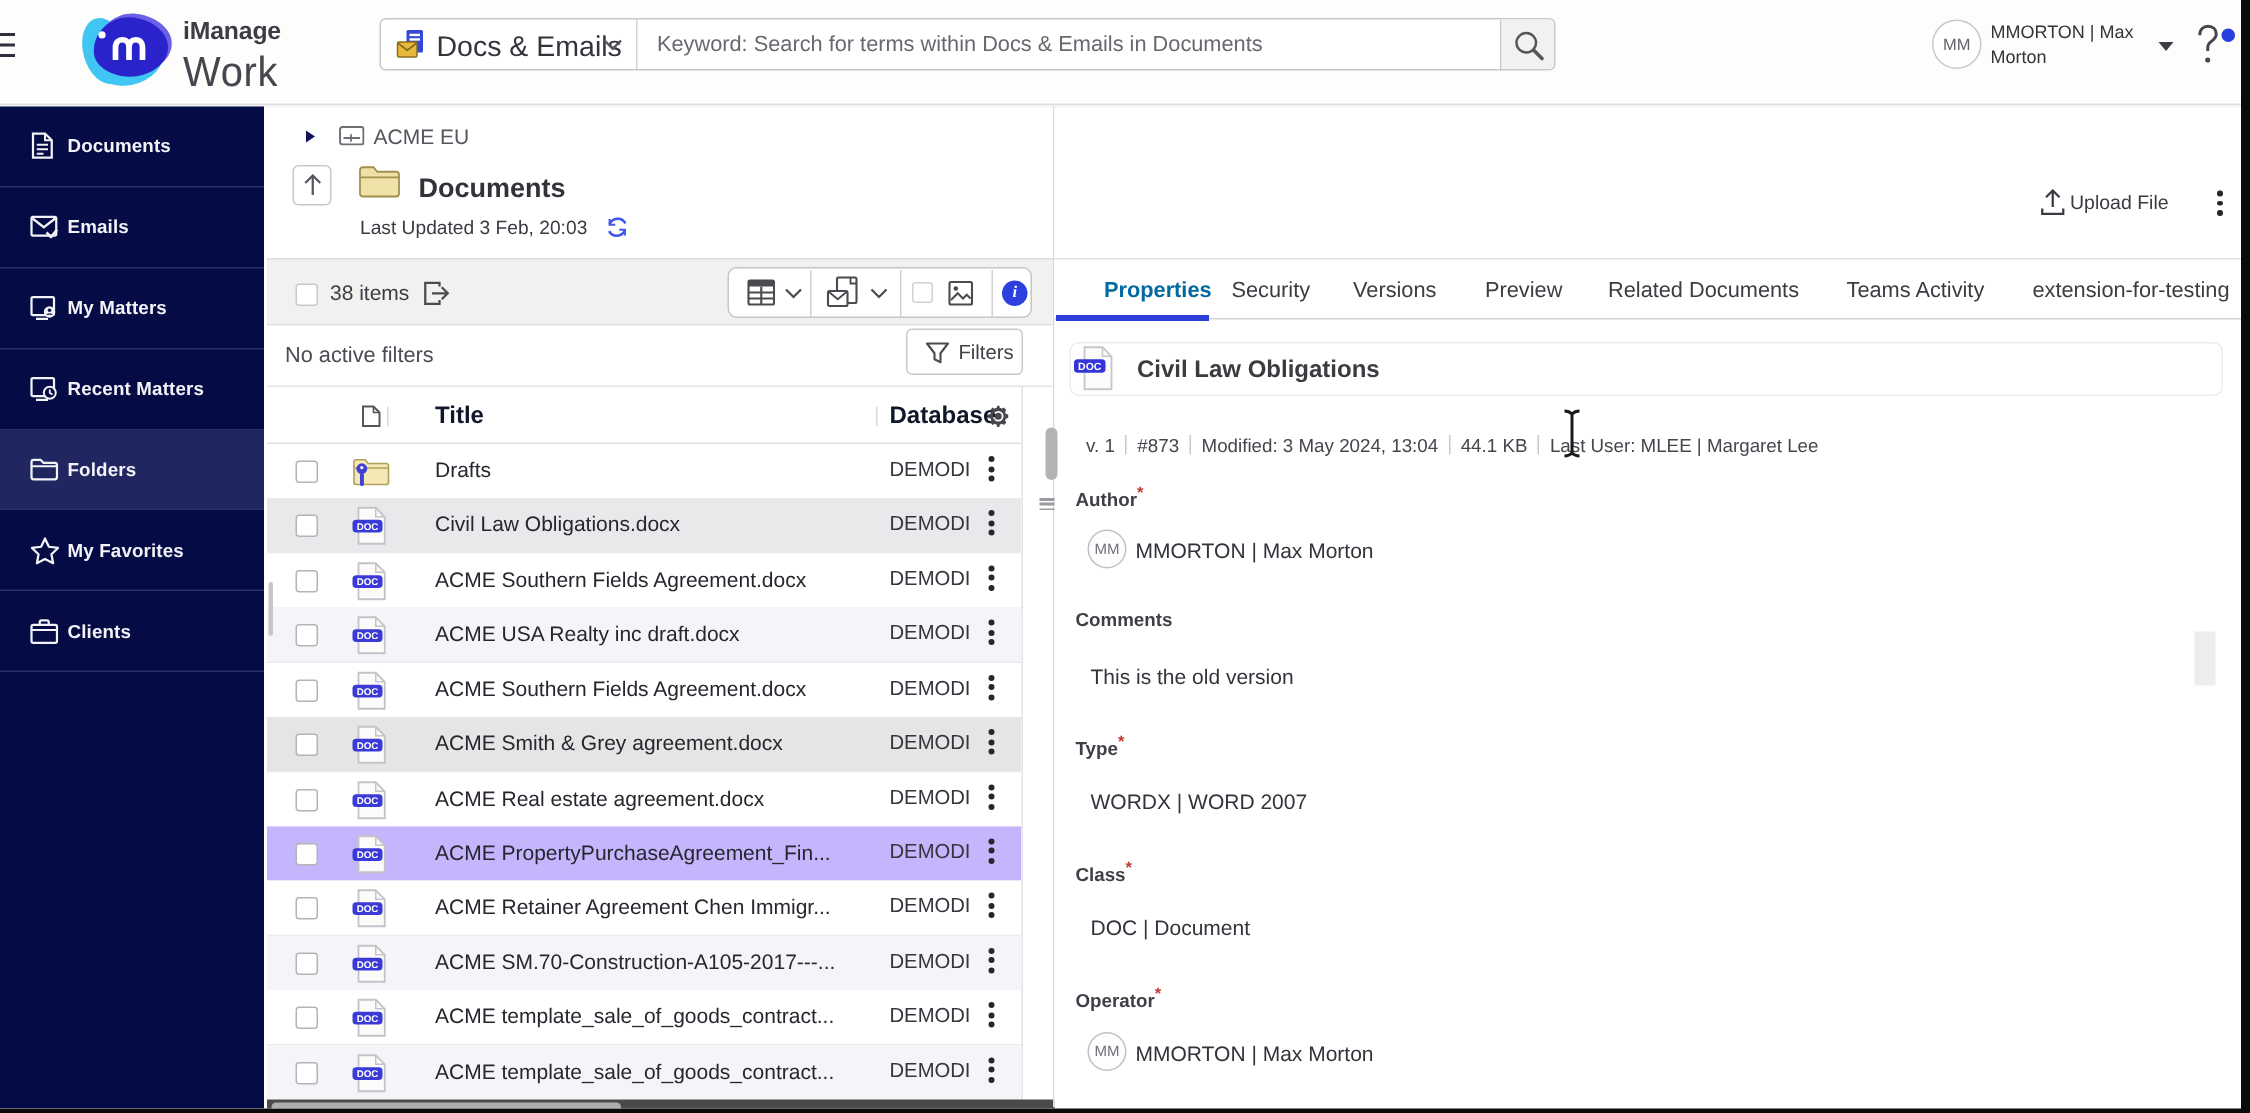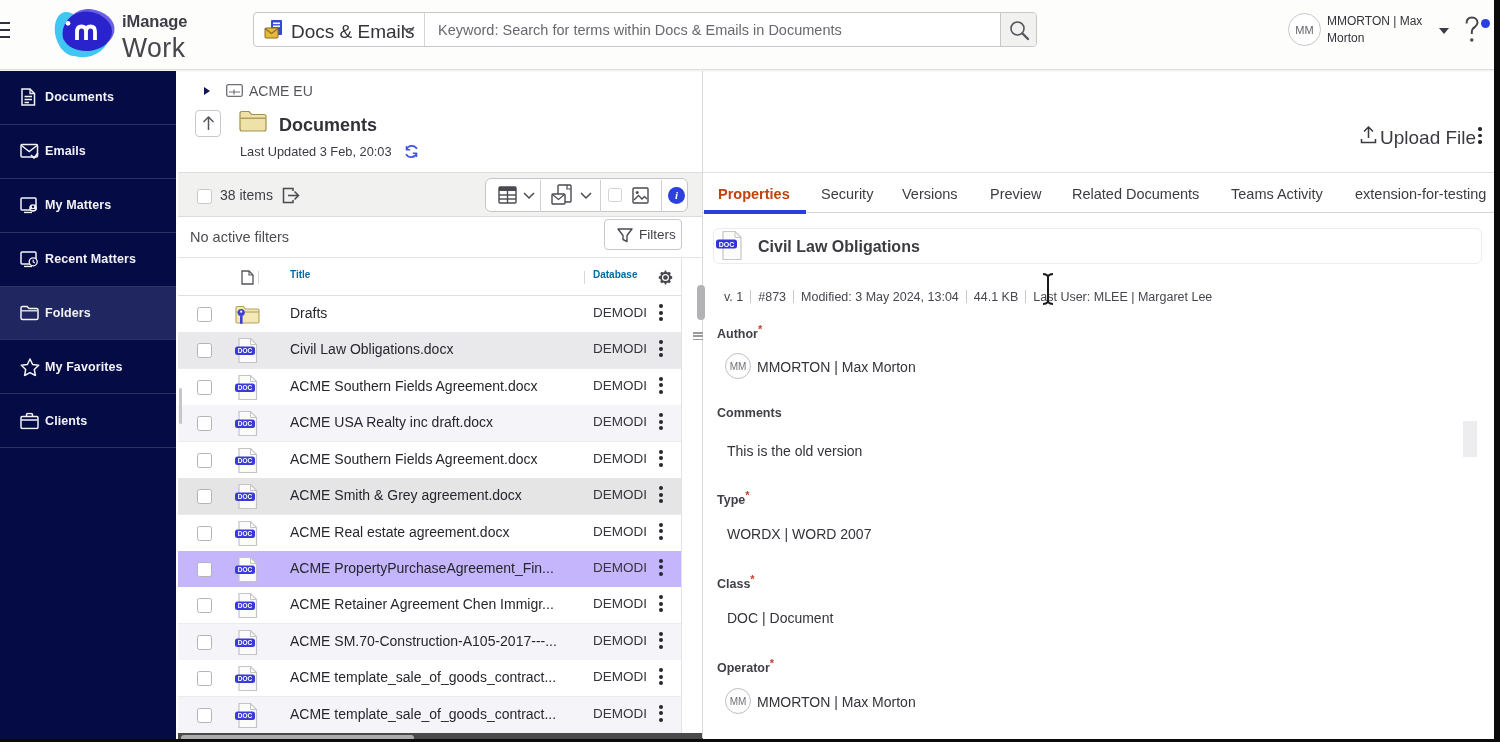--- a/index.html
+++ b/index.html
@@ -35,38 +35,38 @@
 #toolbar { position:absolute; left:0; top:101px; width:525px; height:45px; background:#f1f1f0; border-top:1px solid #dddddc; border-bottom:1px solid #dddddc; }
 .cb { border:1.5px solid #b4b4b8; border-radius:2.5px; background:#fff; }
 #items38 { position:absolute; left:42px; top:14px; font-size:14px; color:#3c3c44; }
 #btngroup { position:absolute; left:307px; top:5px; width:203px; height:34px; background:#fff; border:1px solid #c6c6c6; border-radius:6px; }
 .vdiv { position:absolute; top:0; width:1px; height:32px; background:#d0d0d2; }
 #filtersrow { position:absolute; left:0; top:146px; width:525px; height:41px; background:#fff; border-bottom:1px solid #e4e4e4; }
 #nofilters { position:absolute; left:12px; top:12px; font-size:14.5px; color:#4c4c54; }
 #filterbtn { position:absolute; left:426px; top:2px; width:78px; height:31px; border:1px solid #c9c9c9; border-radius:4px; background:#fff; }
 #filterbtn span { position:absolute; left:34px; top:7px; font-size:13.5px; color:#3f3f47; }
 #thead { position:absolute; left:0; top:187px; width:503px; height:38px; background:#fff; border-bottom:1px solid #dfdfdf; }
-#thead .htxt { position:absolute; top:11px; font-size:10px; font-weight:700; color:#0369a1; }
+#thead .htxt { position:absolute; top:11px; font-size:16px; font-weight:700; color:#0f172a; }
 .hsep { position:absolute; top:13px; width:1px; height:13px; background:#d8d8d8; }
 #tbody { position:absolute; left:0; top:225px; width:503px; height:437px; overflow:hidden; }
 .row { position:absolute; left:0; width:503px; height:37px; border-bottom:1px solid #ebebee; }
 .row .title { position:absolute; left:112px; top:9px; font-size:14px; color:#26262e; white-space:nowrap; }
 .row .db { position:absolute; left:415px; top:9px; font-size:13.5px; color:#35353d; }
 .rowcb { position:absolute; left:19px; top:11px; width:15px; height:15px; }
 .dots { position:absolute; left:481px; top:8px; width:4px; height:20px; }
 .dots i { position:absolute; left:0; width:4px; height:4px; border-radius:50%; background:#26262e; }
 #midscroll { position:absolute; left:0px; top:662px; width:525px; height:9px; background:#4a4a4a; }
 #midthumb { position:absolute; left:3px; top:1.5px; width:233px; height:6px; border-radius:3px; background:#adadad; }
 #divider { position:absolute; left:702px; top:71px; width:1px; height:667px; background:#d9d9d9; }
 #vthumb { position:absolute; left:697px; top:285px; width:8px; height:35px; background:#b3b3b6; border-radius:4px; }
 #grip { position:absolute; left:693px; top:332px; width:10px; height:9px; }
 #grip div { height:1.5px; background:#9a9aa0; margin-bottom:1.8px; }
 
 #rightpanel { position:absolute; left:703px; top:71px; width:791px; height:667px; background:#fff; }
-#uploadtxt { position:absolute; left:677px; top:56px; font-size:19px; color:#3a3a42; }
+#uploadtxt { position:absolute; left:677px; top:56px; font-size:13px; color:#3a3a42; }
 #rp-dots { position:absolute; left:775px; top:56px; width:4px; height:18px; }
 #rp-dots i { position:absolute; left:0; width:3.6px; height:3.6px; border-radius:50%; background:#26262e; }
 #tabs { position:absolute; left:0; top:101px; width:791px; height:41px; border-top:1px solid #e0e0e0; border-bottom:1px solid #d4d4d4; background:#fff; }
 .tab { position:absolute; top:13px; font-size:14.5px; color:#3c3c42; white-space:nowrap; }
 #tab-underline { position:absolute; left:1px; top:37px; width:102px; height:4px; background:#2b3fd8; }
 #titlecard { position:absolute; left:10px; top:157px; width:769px; height:36px; border:1px solid #ececec; border-radius:6px; }
 #cardtitle { position:absolute; left:44px; top:9px; font-size:16px; font-weight:700; color:#3b3b40; }
 #metarow { position:absolute; left:21px; top:219px; font-size:12.5px; color:#46464e; white-space:nowrap; }
 .msep { display:inline-block; width:1px; height:13px; background:#c9c9cd; margin:0 7px; vertical-align:-2px; }
 .flabel { position:absolute; left:14px; font-size:12.5px; font-weight:700; color:#3f3f48; }
@@ -477,21 +477,21 @@
         <path d="M8.5 12 V2 M4 5.5 L8.5 1 L13 5.5" fill="none" stroke="#3a3a42" stroke-width="1.5"></path>
         <path d="M1.5 13 V16.5 H15.5 V13" fill="none" stroke="#3a3a42" stroke-width="1.5"></path>
       </svg>
   <div id="uploadtxt">Upload File</div>
   <div id="rp-dots">
         <i style="top:0"></i>
         <i style="top:6.5px"></i>
         <i style="top:13px"></i>
       </div>
   <div id="tabs">
-    <div class="tab" style="left:15px;color:#c2410c;font-weight:700;">Properties</div>
+    <div class="tab" style="left:33px;color:#0369a1;font-weight:700;">Properties</div>
     <div class="tab" style="left:118px">Security</div>
     <div class="tab" style="left:199px">Versions</div>
     <div class="tab" style="left:287px">Preview</div>
     <div class="tab" style="left:369px">Related Documents</div>
     <div class="tab" style="left:528px">Teams Activity</div>
     <div class="tab" style="left:652px">extension-for-testing</div>
     <div id="tab-underline"></div>
   </div>
   <div id="titlecard">
     <svg class="abs" style="left:-1px;top:1px" width="34" height="33" viewBox="0 0 34 33">

